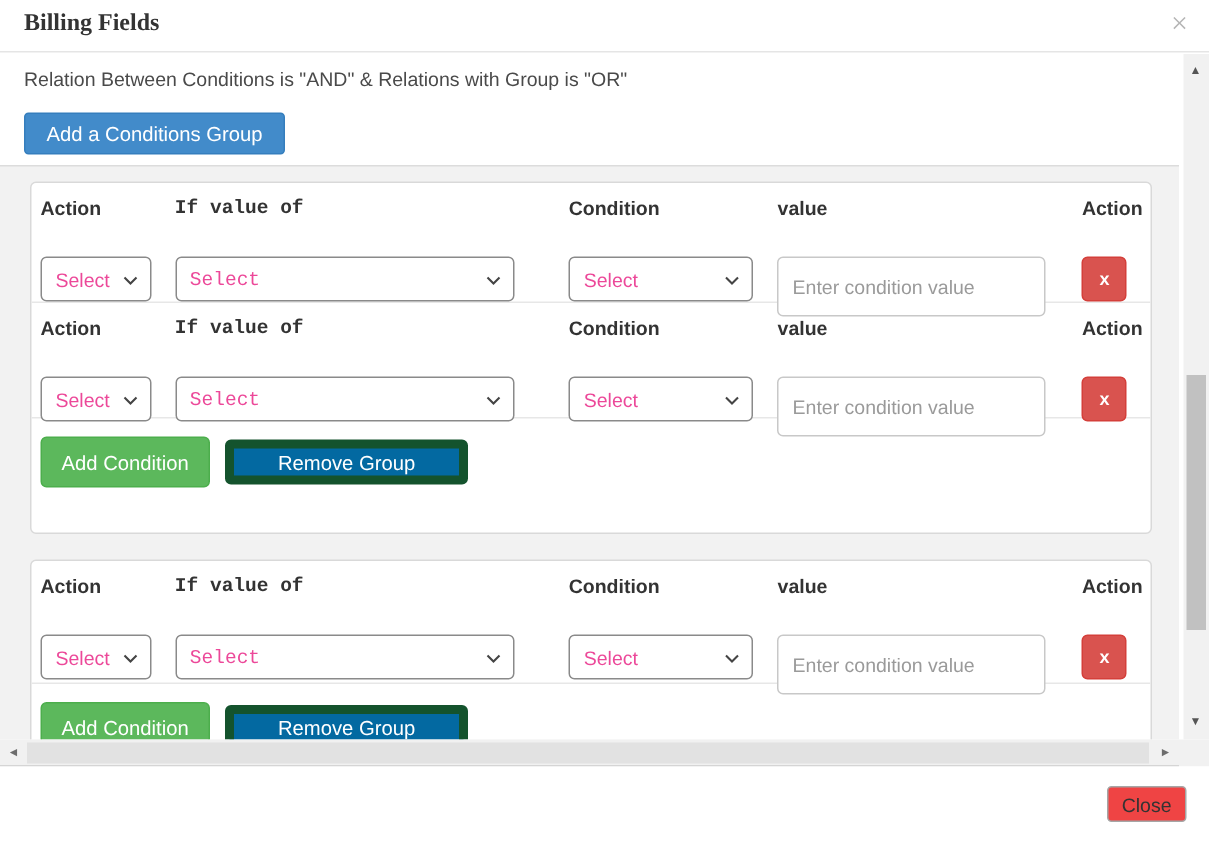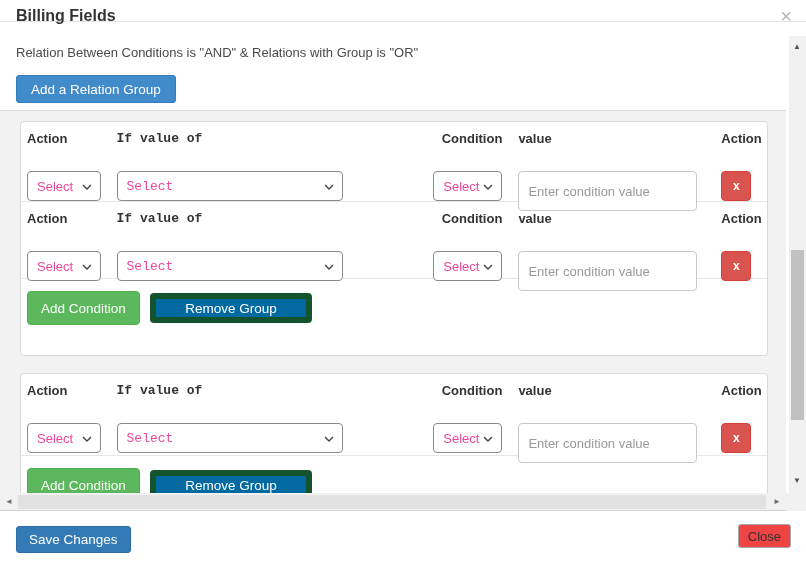--- a/index.html
+++ b/index.html
@@ -1,22 +1,22 @@
 <!DOCTYPE html>
 <html><head>
 <meta charset="utf-8">
 <style>
   * { box-sizing: border-box; margin: 0; padding: 0; }
   html,body { background:#fff; }
   body { font-family: "Liberation Sans", sans-serif; }
   .stage { position:relative; width:806px; height:564px; background:#fff; overflow:hidden; }
 
   
-  .modal-header { position:absolute; left:0; top:0; width:806px; height:22px;
-                  border-bottom:1px solid #e5e5e5; background:#fff; }
+  .modal-header { position:absolute; left:0; top:0; width:806px; height:35px;
+                  border-bottom:1px solid #e5e5e5; background:#fff;font-family:Liberation Serif, serif; }
   .modal-title { position:absolute; left:16px; top:7px; font-size:16px; font-weight:700; color:#333; }
   .close-x { position:absolute; right:14px; top:3px; font-size:20px; color:#b5b5b5;
              cursor:pointer; line-height:1.3; font-weight:400; }
 
   
   .relation-note { position:absolute; left:16px; top:45px; font-size:13px; color:#4a4a4a; }
   .btn { display:inline-flex; align-items:center; justify-content:center;
          font-family:"Liberation Sans",sans-serif; cursor:pointer; white-space:nowrap; }
   .btn-add-group { position:absolute; left:16px; top:75px; height:28px; padding:0 14px;
                    background:#428bca; border:1px solid #357ebd; border-radius:3px;
@@ -31,21 +31,21 @@
   .group-2 { top:262px; height:240px; }
 
   .cond-row { display:flex; align-items:flex-start; padding:10px 0 0 6px; }
   .cond-row.bordered { border-bottom:1px solid #e7e7e7; }
   .g1r1 { height:80px; }
   .g1r2 { height:76px; }
   .g2r1 { height:82px; }
   .col { display:flex; flex-direction:column;gap:20px; }
   .col-action  { width:74px;  margin-right:16px; }
   .col-ifvalue { width:228px; margin-right:36px;font-family:Liberation Mono, monospace; }
-  .col-cond    { width:124px; margin-right:16px;align-items:flex-end; }
+  .col-cond    { width:124px; margin-right:16px; }
   .col-value   { width:180px; margin-right:24px; }
   .col-rowact  { width:46px; }
   .row-label { font-size:13px; font-weight:700; color:#333; margin-bottom:5px; line-height:14px; }
 
   .sel { position:relative; height:30px; border:1px solid #8a8a8a; border-radius:4px;
          background:#fff; display:flex; align-items:center; padding:0 22px 0 9px;
          font-size:13px; color:#ec4899; cursor:pointer; }
   .sel .chev { position:absolute; right:8px; top:12px; }
   .inp { height:40px; width:100%; border:1px solid #c8c8c8; border-radius:4px;
          padding:0 9px; font-size:13px; color:#333; font-family:"Liberation Sans",sans-serif; }
@@ -86,21 +86,21 @@
 <body>
 
 <div class="stage">
 
   <div class="modal-header">
     <div class="modal-title">Billing Fields</div>
     <div class="close-x">×</div>
   </div>
 
   <div class="relation-note">Relation Between Conditions is "AND" &amp; Relations with Group is "OR"</div>
-  <div class="btn btn-add-group">Add a Relation Group</div>
+  <div class="btn btn-add-group">Add a Conditions Group</div>
 
   <div class="viewport">
 
     <div class="group group-1">
 
       <div class="cond-row bordered g1r1">
         <div class="col col-action">
           <div class="row-label">Action</div>
           <div class="sel">
             <span>Select</span>
@@ -236,17 +236,16 @@
   </div>
 
   <div class="v-scrollbar">
     <div class="v-arrow up">▲</div>
     <div class="v-thumb"></div>
     <div class="v-arrow down">▼</div>
   </div>
   <div class="scroll-corner"></div>
 
   <div class="modal-footer">
-    <div class="btn btn-save">Save Changes</div>
     <div class="btn btn-close">Close</div>
   </div>
 
 </div>
 
 </body></html>

